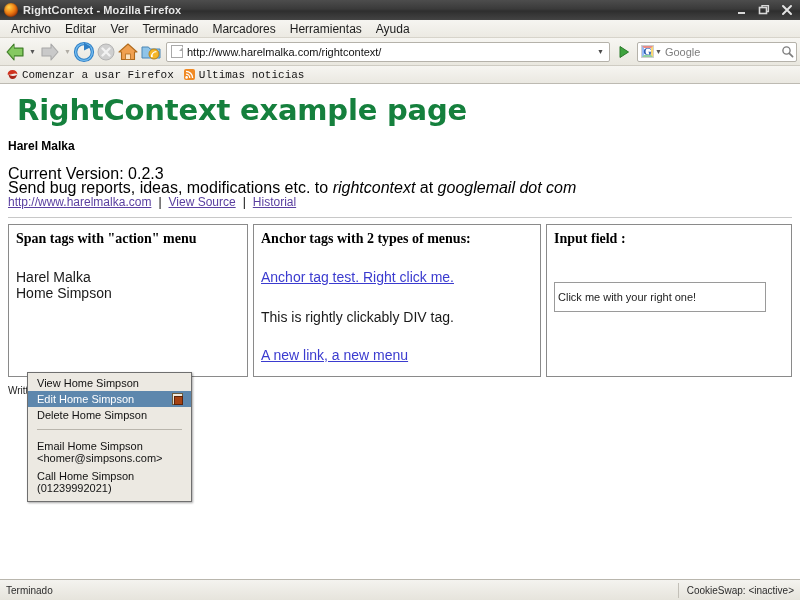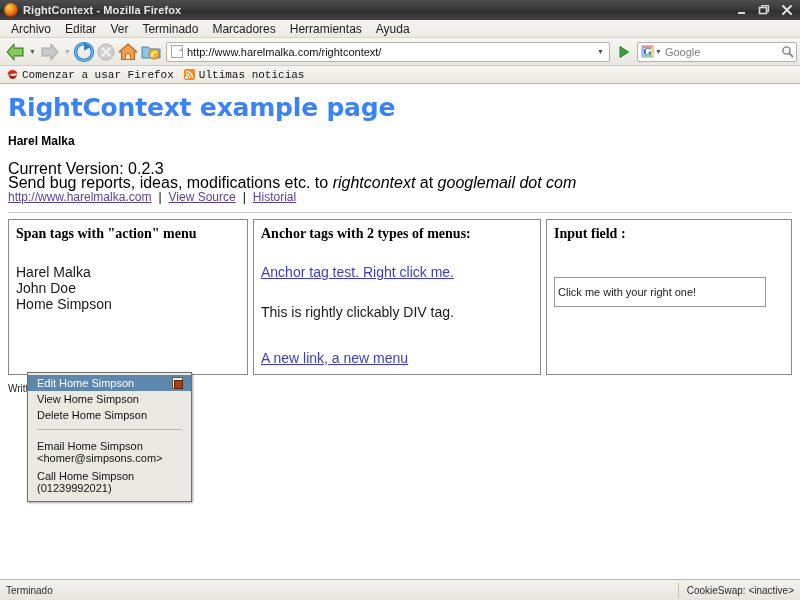--- a/index.html
+++ b/index.html
@@ -179,24 +179,24 @@
   .content {
     flex: 1 1 auto;
     background: #ffffff;
     border-top: 1px solid #ffffff;
     padding: 6px 8px 0 8px;
     overflow: hidden;
     position: relative;
   }
   .page-title {
     font-family: "DejaVu Sans", sans-serif;
-    font-size: 25px;
+    font-size: 29px;
     font-weight: bold;
-    color: #3b82f6;
-    margin: 2px 0 12px 0;
+    color: #15803d;
+    margin: 2px 0 12px 9px;
     letter-spacing: -0.2px;
   }
   .author {
     font-size: 12px; font-weight: bold; color: #000;
     margin-bottom: 14px;
   }
   .meta-line { font-size: 16px; color: #000; line-height: 14px; }
   .meta-line em { font-style: italic; margin-top: 48px; }
   .meta-links { font-size: 12px; line-height: 15px; margin-top: 0px; }
   .meta-links a { color: #5a3fa0; text-decoration: underline; }
@@ -220,21 +220,21 @@
     font-family: "Liberation Serif", serif;
     font-size: 14px; font-weight: bold; color: #000;
     margin-bottom: 22px;
   }
   .names { font-size: 14px; line-height: 16px; color: #1a1a1a; }
   .anchor-link {
     display: block; font-size: 14px;
     color: #3b3bcf; text-decoration: underline;
     margin-bottom: 24px;
   }
-  .div-text { font-size: 14px; color: #1a1a1a; margin-bottom: 30px; }
+  .div-text { font-size: 14px; color: #1a1a1a; margin-bottom: 22px; }
   .text-input {
     width: 212px; height: 30px;
     border: 1px solid #9a9a9a;
     background: #fff;
     font-family: "Liberation Sans", sans-serif;
     font-size: 11px;
     color: #222;
     padding: 0 3px;
     margin-top: 13px;
     outline: none;
@@ -441,21 +441,20 @@
     <div class="meta-links"><a href="#">http://www.harelmalka.com</a><span class="meta-sep">|</span><a href="#">View Source</a><span class="meta-sep">|</span><a href="#">Historial</a></div>
 
     <hr class="hr">
 
     <div class="boxes">
 
       <div class="box box1">
         <div class="box-title">Span tags with "action" menu</div>
         <div class="names">
           <div>Harel Malka</div>
-          <div>John Doe</div>
           <div>Home Simpson</div>
         </div>
       </div>
 
       <div class="box box2">
         <div class="box-title">Anchor tags with 2 types of menus:</div>
         <a href="#" class="anchor-link">Anchor tag test. Right click me.</a>
         <div class="div-text">This is rightly clickably DIV tag.</div>
         <a href="#" class="anchor-link" style="margin-bottom:0">A new link, a new menu</a>
       </div>
@@ -463,26 +462,26 @@
       <div class="box box3">
         <div class="box-title">Input field :</div>
         <input class="text-input" type="text" value="Click me with your right one!" style="">
       </div>
 
     </div>
 
     <div class="written-by">Writte</div>
 
     <div class="ctxmenu">
+      <div class="ctx-item">
+        <span>View Home Simpson</span>
+      </div>
       <div class="ctx-item selected">
         <span>Edit Home Simpson</span>
         <span class="ctx-icon"></span>
-      </div>
-      <div class="ctx-item">
-        <span>View Home Simpson</span>
       </div>
       <div class="ctx-item">
         <span>Delete Home Simpson</span>
       </div>
       <div class="ctx-sep"></div>
       <div class="ctx-item two-line">
         <span class="l1">Email Home Simpson</span>
         <span class="l2">&lt;homer@simpsons.com&gt;</span>
       </div>
       <div class="ctx-item two-line">

